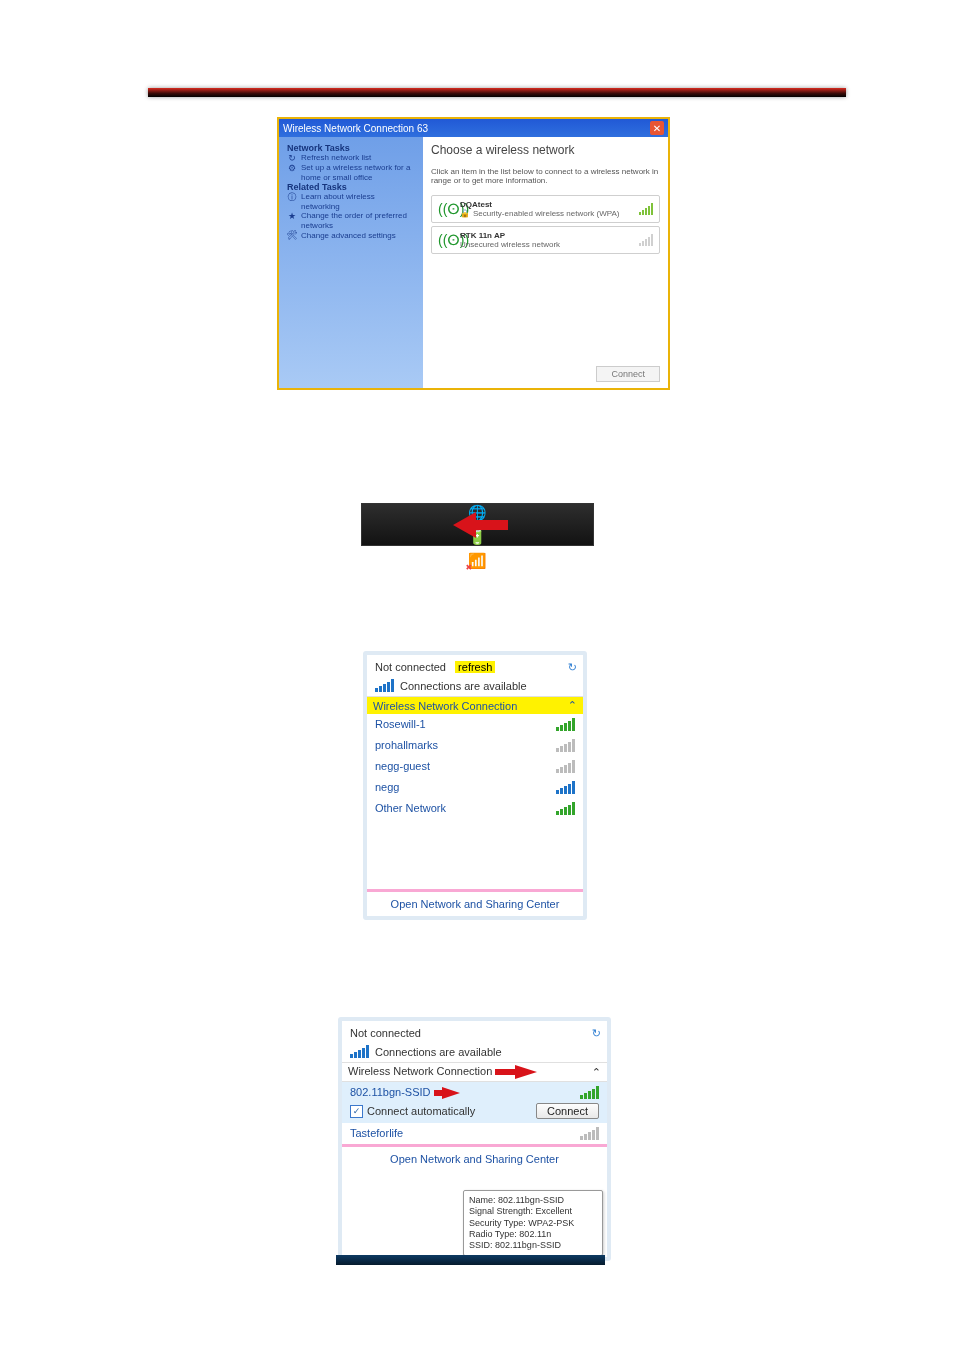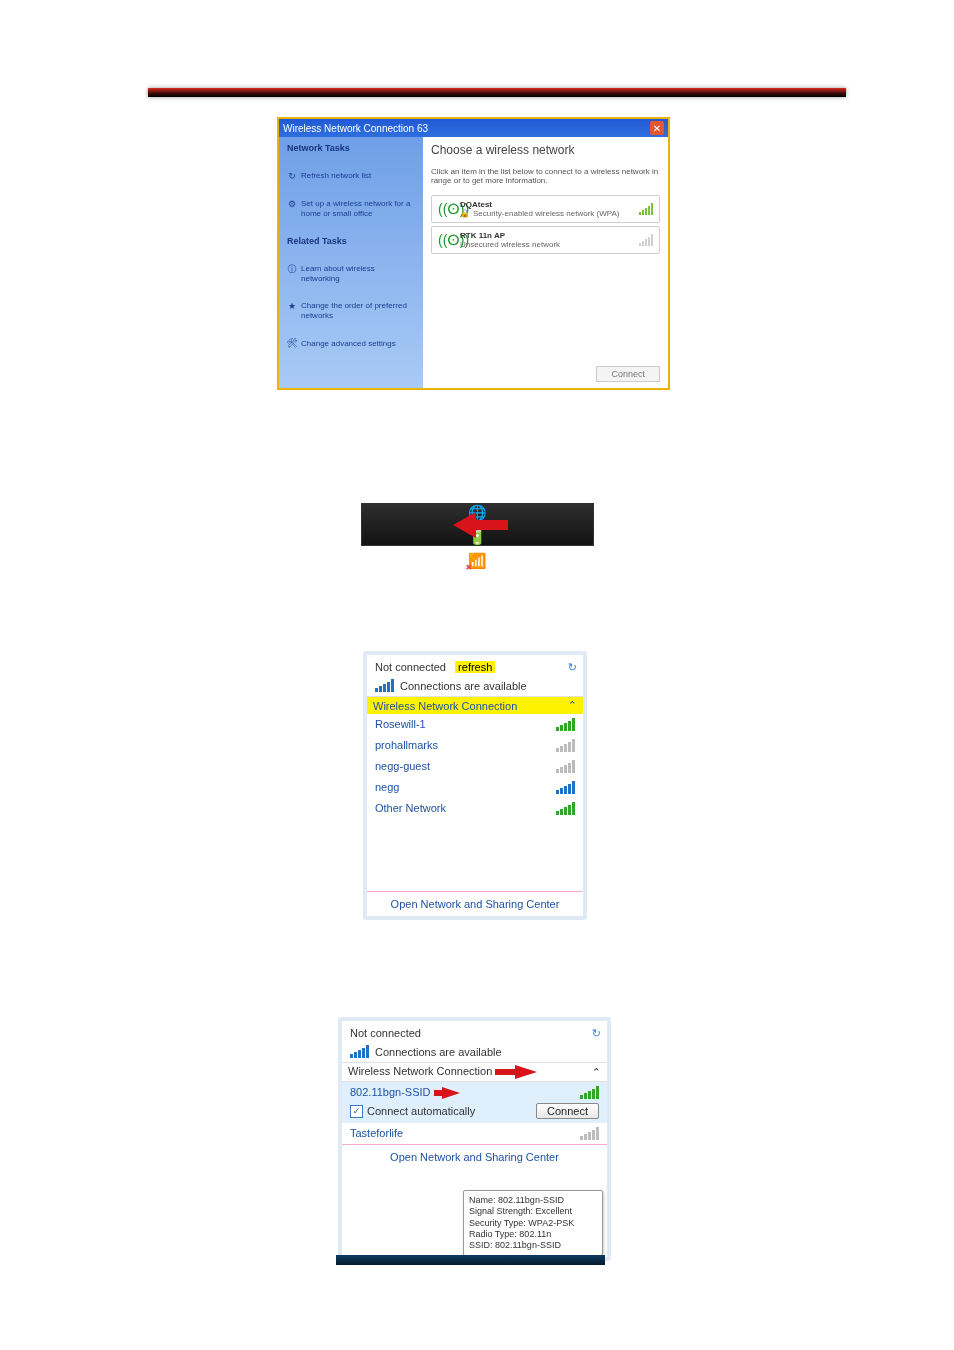--- a/index.html
+++ b/index.html
@@ -11,21 +11,21 @@
 
   
   .xp { left:277px; top:117px; width:389px; height:269px; }
   .xp-title { display:flex; align-items:center; background:linear-gradient(#2159d6,#2f6fde);
               color:#fff; font-size:10px; padding:2px 4px; }
   .xp-title-text { flex:1; }
   .xp-close { width:14px; height:14px; background:#e85533; color:#fff; font-size:10px;
               display:flex; align-items:center; justify-content:center; border-radius:2px; }
   .xp-body { display:flex; flex:1; font-size:9px; }
   .xp-left { width:128px; background:linear-gradient(#6f9fe8,#a9caf5); color:#1a3d8f;
-             padding:6px 8px; display:flex; flex-direction:column; gap:18px; }
+             padding:6px 8px; display:flex; flex-direction:column; gap:0; }
   .xp-left h4 { margin:0; font-size:9px; font-weight:bold; color:#16357e; }
   .xp-task { display:flex; align-items:flex-start; gap:4px; color:#1a3d8f; font-size:8px;
              line-height:1.2; }
   .xp-task .ic { width:10px; height:10px; flex-shrink:0; display:flex; align-items:center;
                  justify-content:center; font-size:9px; }
   .xp-right { flex:1; background:#fff; display:flex; flex-direction:column; padding:6px 8px 6px 8px;gap:6px; }
   .xp-h1 { font-size:12px; color:#444; margin:0 0 4px 0; }
   .xp-info { font-size:8px; color:#555; margin-bottom:4px; }
   .xp-net { display:flex; align-items:center; border:1px solid #cfcfcf; border-radius:2px;
             padding:4px 6px; margin-bottom:3px; gap:6px; }
@@ -76,21 +76,21 @@
               padding:2px 6px; display:flex; justify-content:space-between; align-items:center; }
   .pop3 .sec { background:#fff200; color:#1e52a4; font-weight:normal; }
   .pop .list { display:flex; flex-direction:column; }
   .pop .row { display:flex; justify-content:space-between; align-items:flex-start;
               padding:4px 8px; color:#1e52a4; }
   .pop .row.sel { background:#dfeffc; flex-wrap:wrap; }
   .pop .row.sel .auto { width:100%; display:flex; align-items:center; gap:4px; font-size:11px;
                         color:#333; margin-top:4px; }
   .pop .connect { margin-left:auto; padding:1px 10px; border:1px solid #888; border-radius:2px;
                   background:linear-gradient(#fdfdfd,#e8e8e8); color:#222; font-size:11px; }
-  .pop .foot { border-top:1px solid #f9a8d4; text-align:center; padding:6px 0; color:#1e52a4; }
+  .pop .foot { border-top:3px solid #f9a8d4; text-align:center; padding:6px 0; color:#1e52a4; }
   .tooltip { position:absolute; right:4px; top:108px; width:128px; background:#fff;
              border:1px solid #999; border-radius:2px; font-size:9px; color:#333;
              padding:4px 5px; line-height:1.25; box-shadow:1px 1px 3px rgba(0,0,0,.2); }
   .tooltip span { display:block; }
   .task-wrap { position:absolute; left:336px; top:1255px; width:269px; height:10px;
                background:linear-gradient(#0d3a63,#061b2d); }
   .chk { width:11px; height:11px; border:1px solid #3b78cc; background:#fff; display:inline-flex;
          align-items:center; justify-content:center; font-size:9px; color:#2a63a6; }
 </style>
 </head>

